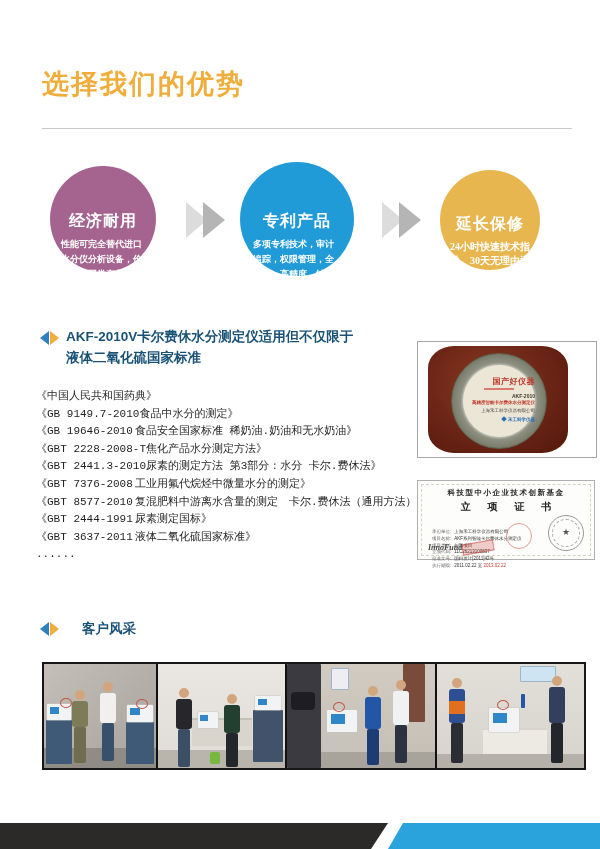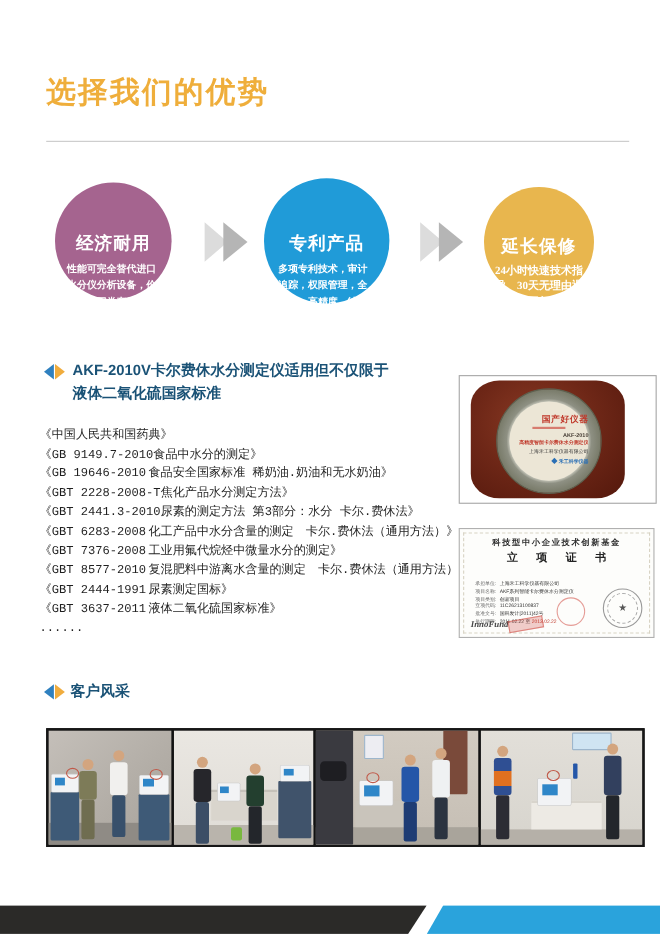--- a/index.html
+++ b/index.html
@@ -59,21 +59,21 @@
   .medal-banner{font-size:8px;font-weight:800;color:#C0392B;letter-spacing:.5px;}
   .medal-redbar{width:30px;height:2px;background:#cc4437;opacity:.65;margin:1px auto 0;}
   .medal-model{font-size:5px;font-weight:700;color:#40372f;margin-top:3px;}
   .medal-product{font-size:4.5px;color:#C0392B;font-weight:700;margin-top:1px;}
   .medal-company{font-size:4.5px;color:#3a3a3a;margin-top:3px;}
   .medal-logo{margin-top:4px;font-size:4.5px;font-weight:700;color:#2A6FB5;}
   .logo-diamond{display:inline-block;width:4px;height:4px;background:#2A6FB5;
     transform:rotate(45deg);margin-right:2px;}
 
   
-  .cert-box{position:absolute;left:417px;top:480px;width:178px;height:100px;background:#FDFDFB;
+  .cert-box{position:absolute;left:417px;top:480px;width:178px;height:80px;background:#FDFDFB;
     border:1px solid #B0B0B0;box-sizing:border-box;}
   .cert-inner{position:absolute;left:3px;top:3px;right:3px;bottom:3px;
     border:1px dashed #D8D3C4;}
   .cert-title{position:absolute;left:0;right:0;top:7px;text-align:center;
     font-size:7.5px;font-weight:700;letter-spacing:1.5px;color:#2b2b2b;}
   .cert-subtitle{position:absolute;left:0;right:0;top:19px;text-align:center;
     font-size:10px;font-weight:600;letter-spacing:7px;padding-left:7px;color:#222;}
   .cert-rows{position:absolute;left:14px;top:38px;}
   .cert-row{height:6.8px;white-space:nowrap;}
   .cert-label{font-size:4.5px;color:#666;margin-right:3px;}
@@ -151,21 +151,20 @@
   <div>AKF-2010V卡尔费休水分测定仪适用但不仅限于</div>
   <div>液体二氧化硫国家标准</div>
 </div>
 
 <div id="standards-rows" class="standards">
     <div class="std-row">《中国人民共和国药典》</div>
     <div class="std-row"><span>《</span><span class="std-code">GB 9149.7-2010</span><span>食品中水分的测定》</span></div>
     <div class="std-row"><span>《</span><span class="std-code">GB 19646-2010</span><span>食品安全国家标准 稀奶油.奶油和无水奶油》</span></div>
     <div class="std-row"><span>《</span><span class="std-code">GBT 2228-2008-T</span><span>焦化产品水分测定方法》</span></div>
     <div class="std-row"><span>《</span><span class="std-code">GBT 2441.3-2010</span><span>尿素的测定方法 第3部分：水分 卡尔.费休法》</span></div>
-    <div class="std-row"><span>《</span><span class="std-code">GBT 6283-2008</span><span>化工产品中水分含量的测定　卡尔.费休法（通用方法）》</span></div>
     <div class="std-row"><span>《</span><span class="std-code">GBT 7376-2008</span><span>工业用氟代烷烃中微量水分的测定》</span></div>
     <div class="std-row"><span>《</span><span class="std-code">GBT 8577-2010</span><span>复混肥料中游离水含量的测定　卡尔.费休法（通用方法）》</span></div>
     <div class="std-row"><span>《</span><span class="std-code">GBT 2444-1991</span><span>尿素测定国标》</span></div>
     <div class="std-row"><span>《</span><span class="std-code">GBT 3637-2011</span><span>液体二氧化硫国家标准》</span></div>
     <div class="std-row">......</div>
   </div>
 
 <div class="plaque-box">
   <div class="wood">
     <div class="ring">
@@ -199,21 +198,21 @@
   <div class="seal">
     <div class="seal-in"></div>
     <div class="seal-star">★</div>
   </div>
 </div>
 
 <div class="sec-icon" style="left:40px;top:622px;">
   <i class="tri tri-l"></i>
   <i class="tri tri-r"></i>
 </div>
-<div class="sec-title" style="left:64px;top:618px;">客户风采</div>
+<div class="sec-title" style="left:82px;top:618px;">客户风采</div>
 
 <div class="strip">
   <div class="photo ph1">
     <div class="wall" style="background:linear-gradient(135deg,#c4bfb9 0%,#b2ada6 60%,#a8a39c 100%);"></div>
     <div class="floor" style="height:20px;background:#8F8B85;"></div>
     <div class="cab" style="left:2px;bottom:4px;width:26px;height:44px;background:#3E5A77;"></div>
     <div class="machine" style="left:3px;bottom:48px;width:24px;height:16px;">
         <div class="scr" style="left:3px;top:3px;width:9px;height:7px;"></div>
       </div>
     <div class="tube" style="left:16px;bottom:60px;"></div>

